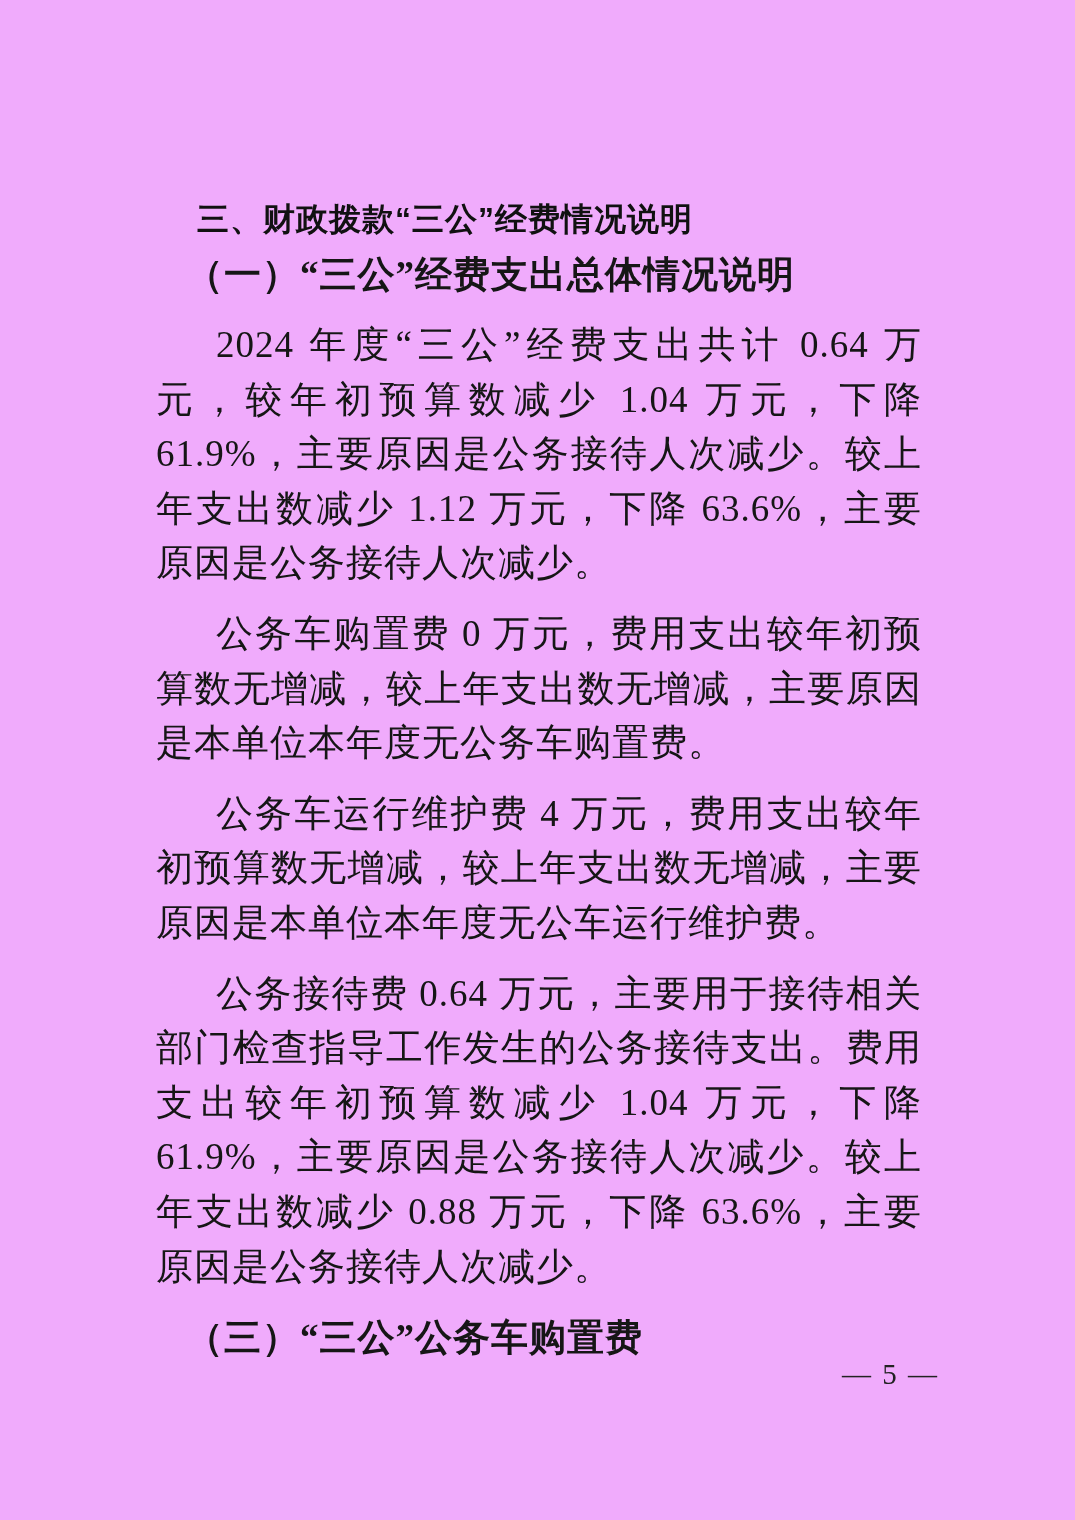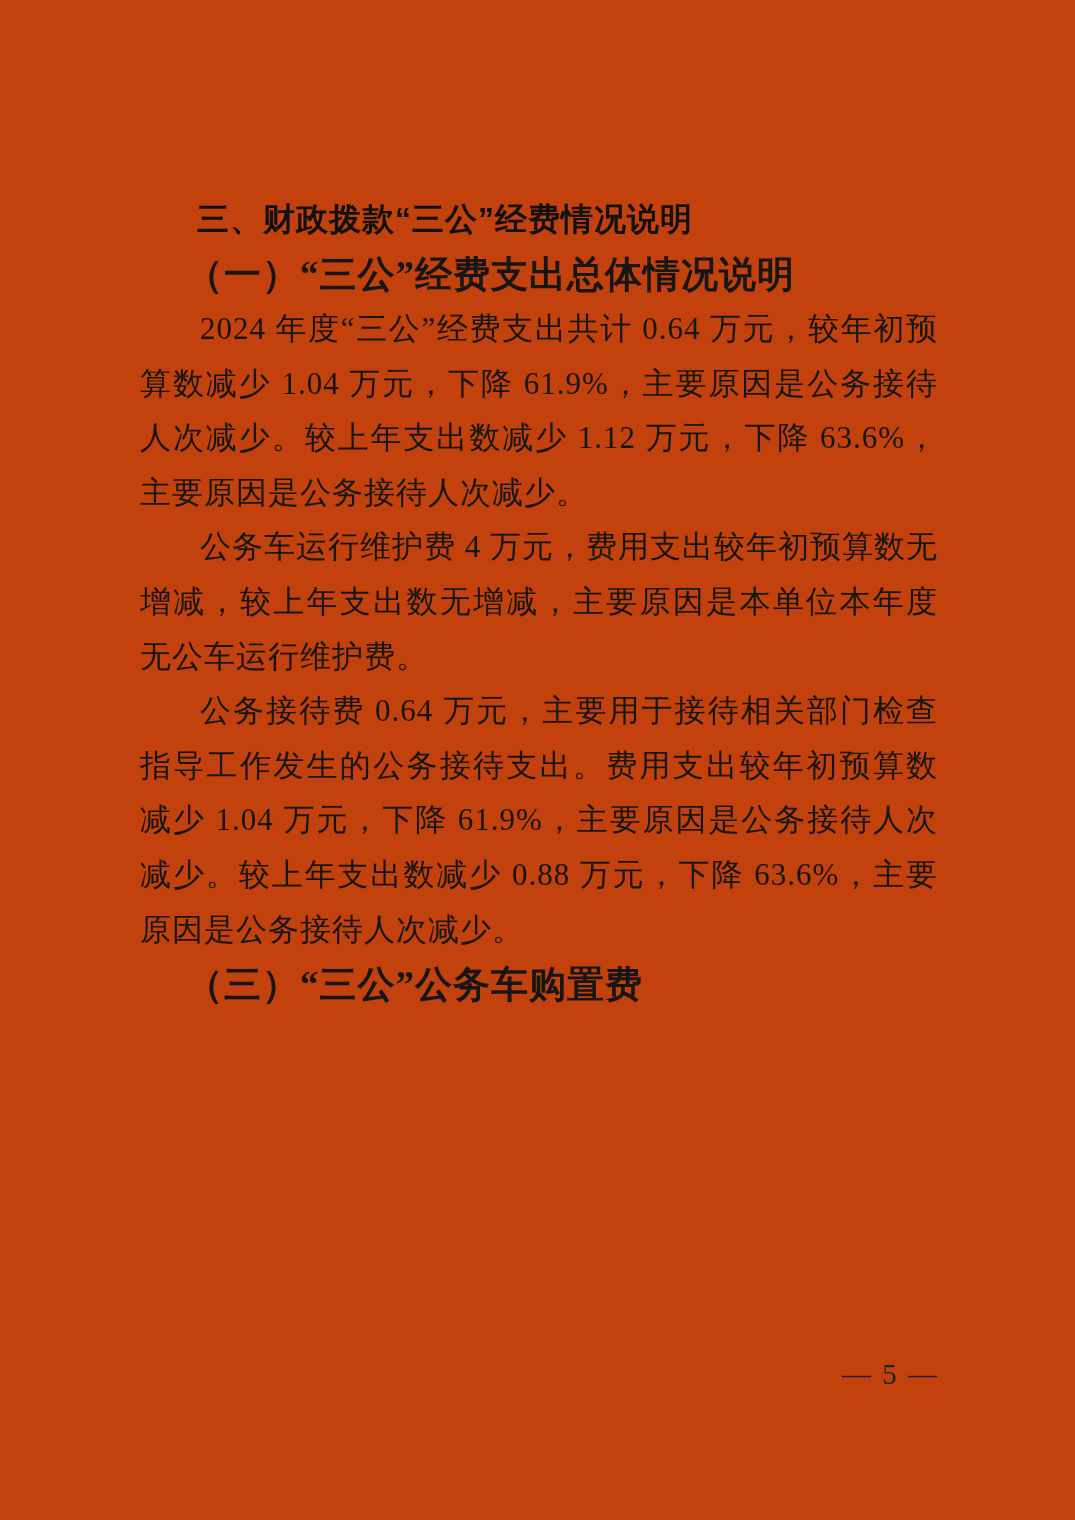--- a/index.html
+++ b/index.html
@@ -4,21 +4,21 @@
 <style>
   html, body {
     margin: 0;
     padding: 0;
     background: #ffffff;
   }
   .page {
     position: relative;
     width: 1075px;
     height: 1520px;
-    background: #c2410c;
+    background: #f0abfc;
     overflow: hidden;
     font-family: "Liberation Serif", serif;
     color: #141414;
   }
   .content {
     position: absolute;
     left: 140px;
     top: 192px;
     width: 798px;
   }
@@ -36,22 +36,22 @@
     margin: 0;
     font-family: "Liberation Serif", serif;
     font-weight: bold;
     font-size: 37px;
     line-height: 55px;
     text-indent: 46px;
     letter-spacing: 1px;
     color: #161616;
   }
   .doc-paragraph {
-    margin: 0;
-    font-size: 31px;
+    margin: 16px;
+    font-size: 37px;
     line-height: 54.6px;
     text-indent: 60px;
     text-align: justify;
     text-justify: inter-character;
     letter-spacing: 1px;
     color: #161616;
   }
   .page-number {
     position: absolute;
     top: 1356px;
@@ -70,20 +70,21 @@
   <div class="content">
 
     <h1 class="doc-heading">三、财政拨款“三公”经费情况说明</h1>
 
     <h2 class="doc-subheading">（一）“三公”经费支出总体情况说明</h2>
 
     <p class="doc-paragraph">2024 年度“三公”经费支出共计 0.64 万元，较年初预算数减少 1.04 万元，下降 61.9%，主要原因是公务接待人次减少。较上年支出数减少 1.12 万元，下降 63.6%，主要原因是公务接待人次减少。</p>
 
 
 
+    <p class="doc-paragraph">公务车购置费 0 万元，费用支出较年初预算数无增减，较上年支出数无增减，主要原因是本单位本年度无公务车购置费。</p>
 
     <p class="doc-paragraph">公务车运行维护费 4 万元，费用支出较年初预算数无增减，较上年支出数无增减，主要原因是本单位本年度无公车运行维护费。</p>
 
     <p class="doc-paragraph">公务接待费 0.64 万元，主要用于接待相关部门检查指导工作发生的公务接待支出。费用支出较年初预算数减少 1.04 万元，下降 61.9%，主要原因是公务接待人次减少。较上年支出数减少 0.88 万元，下降 63.6%，主要原因是公务接待人次减少。</p>
 
     <h2 class="doc-subheading">（三）“三公”公务车购置费</h2>
 
   </div>
 
   <div class="page-number">— 5 —</div>

